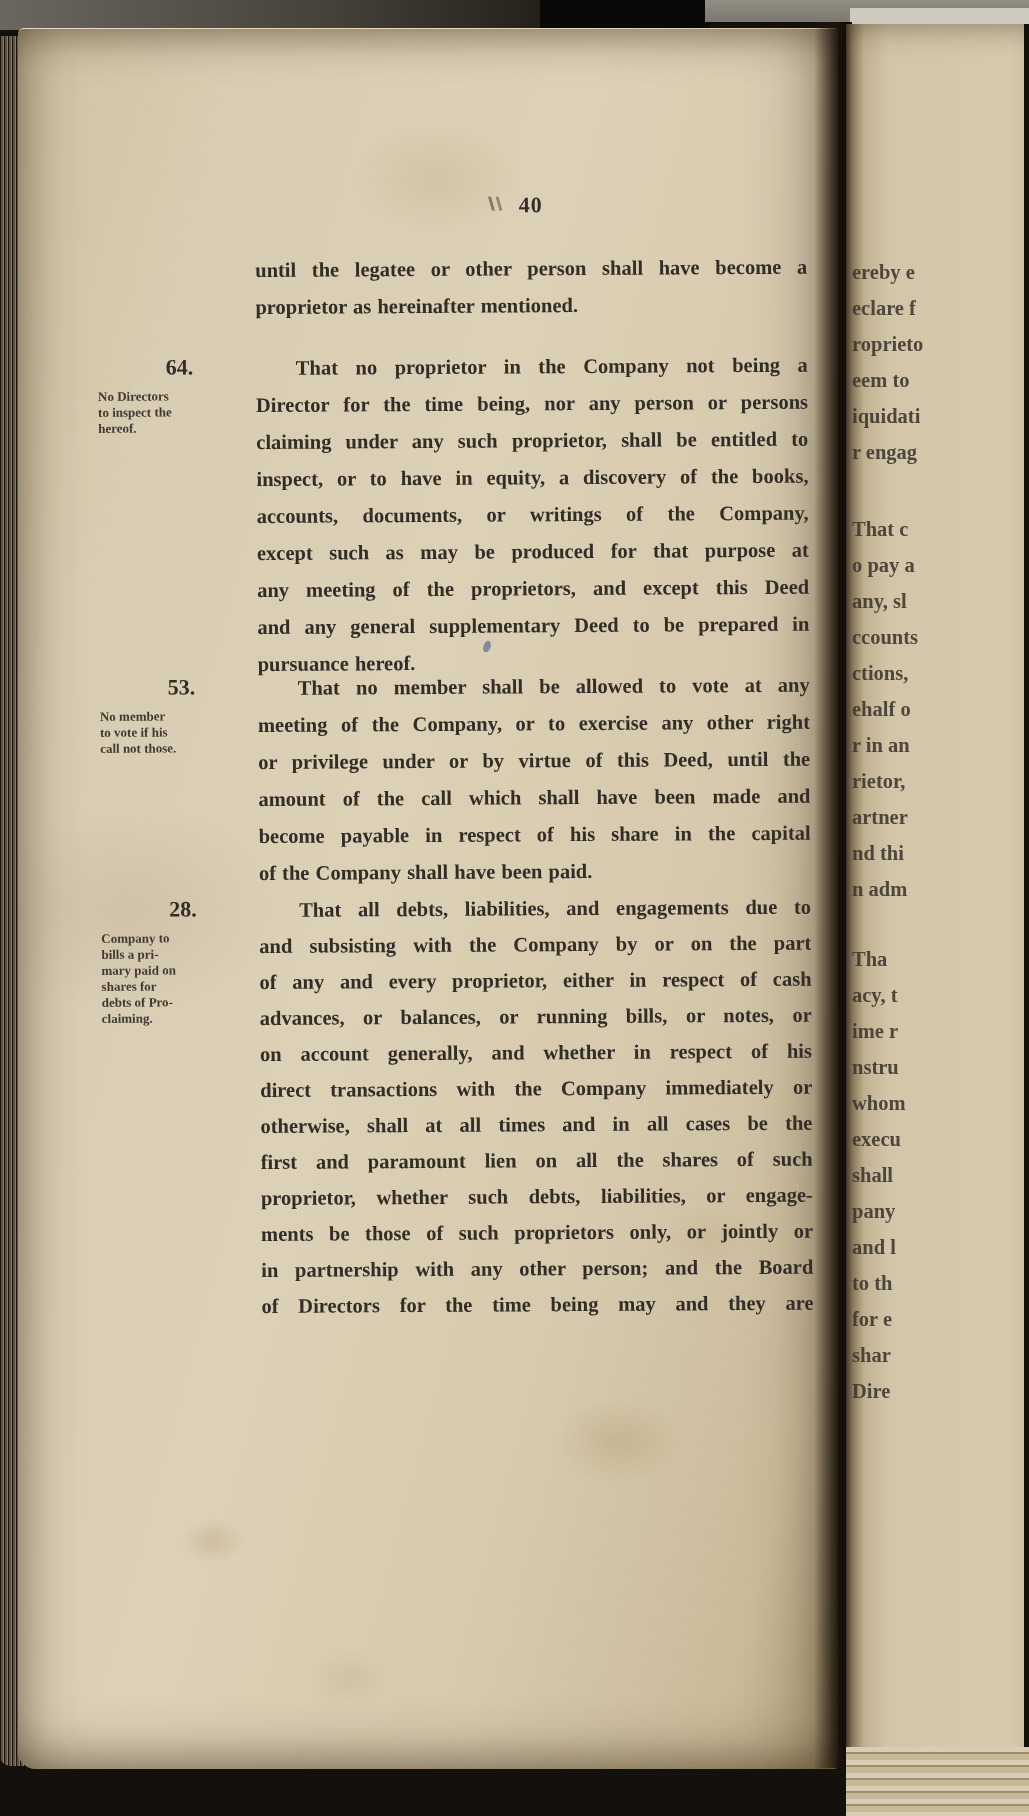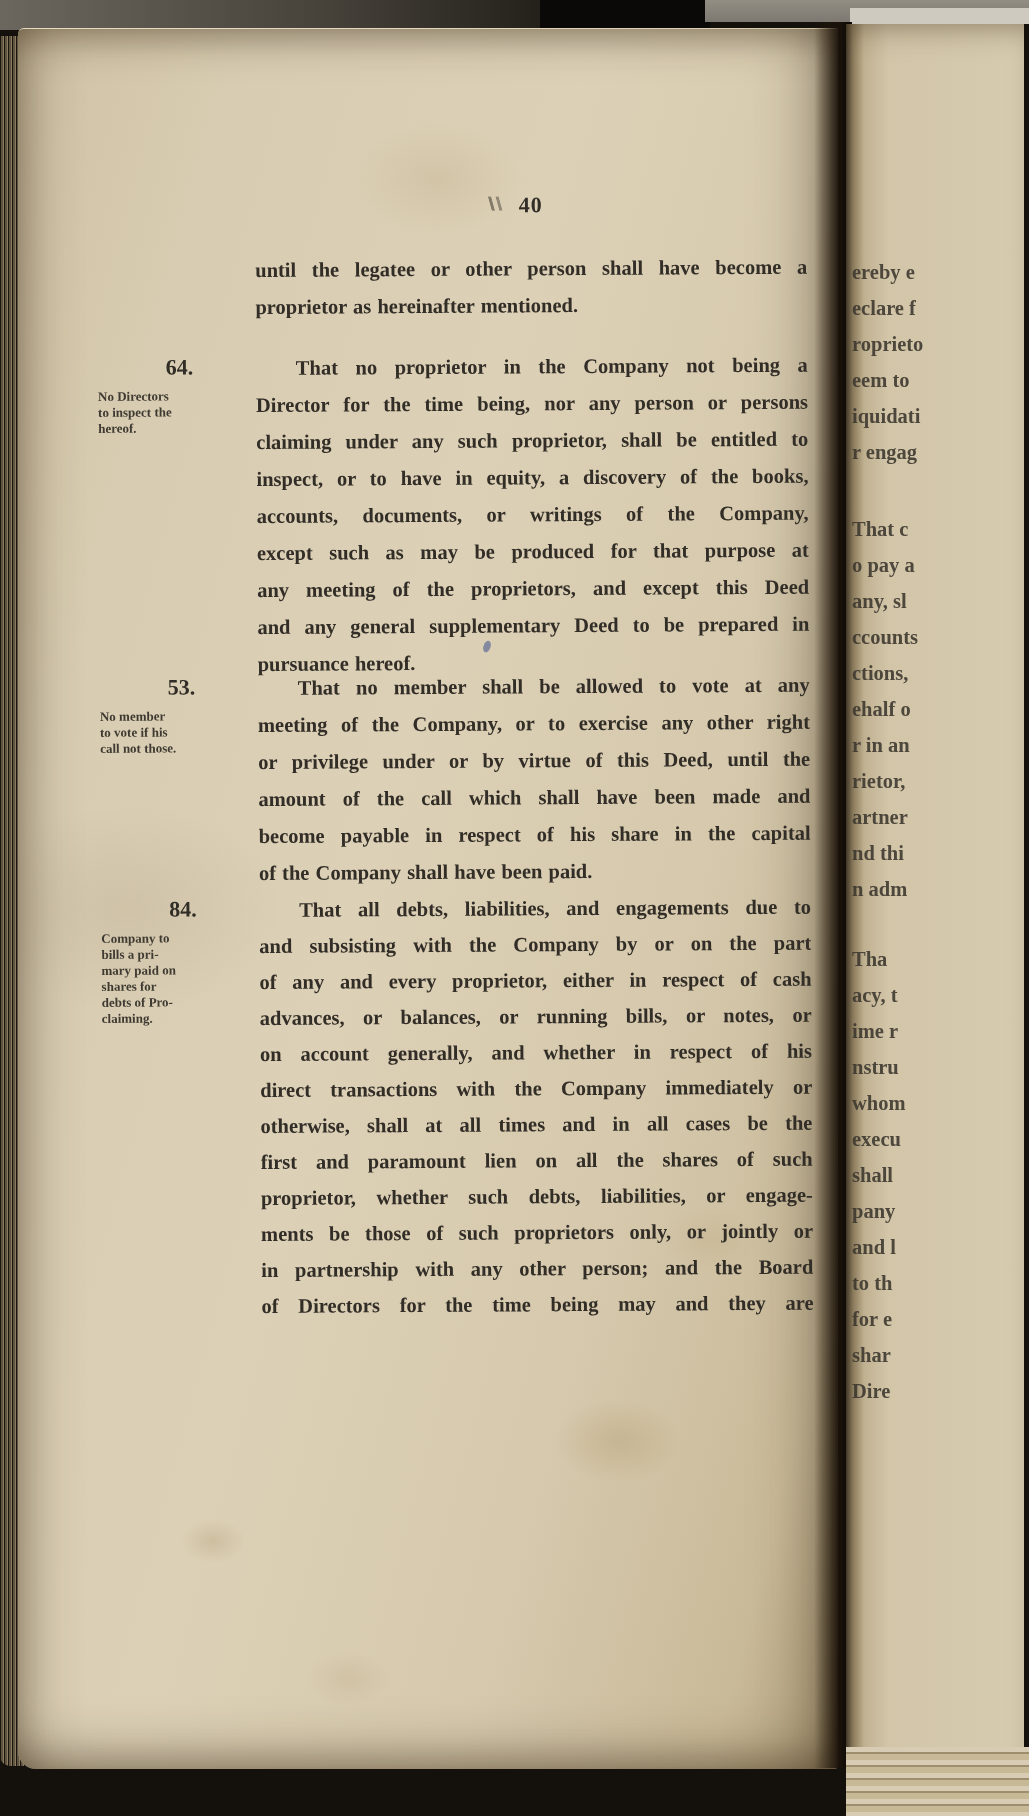--- a/index.html
+++ b/index.html
@@ -137,21 +137,21 @@
           <div class="line first">That no member shall be allowed to vote at any</div>
           <div class="line">meeting of the Company, or to exercise any other right</div>
           <div class="line">or privilege under or by virtue of this Deed, until the</div>
           <div class="line">amount of the call which shall have been made and</div>
           <div class="line">become payable in respect of his share in the capital</div>
           <div class="line short">of the Company shall have been paid.</div>
         </div>
       </section>
 
       <section class="clause c66" style="top:862px;">
-        <div class="clause-number">84.</div>
+        <div class="clause-number">28.</div>
         <div class="margin-note">
           <div>Company to</div>
           <div>bills a pri-</div>
           <div>mary paid on</div>
           <div>shares for</div>
           <div>debts of Pro-</div>
           <div>claiming.</div>
         </div>
         <div class="clause-text">
           <div class="line first">That all debts, liabilities, and engagements due to</div>

